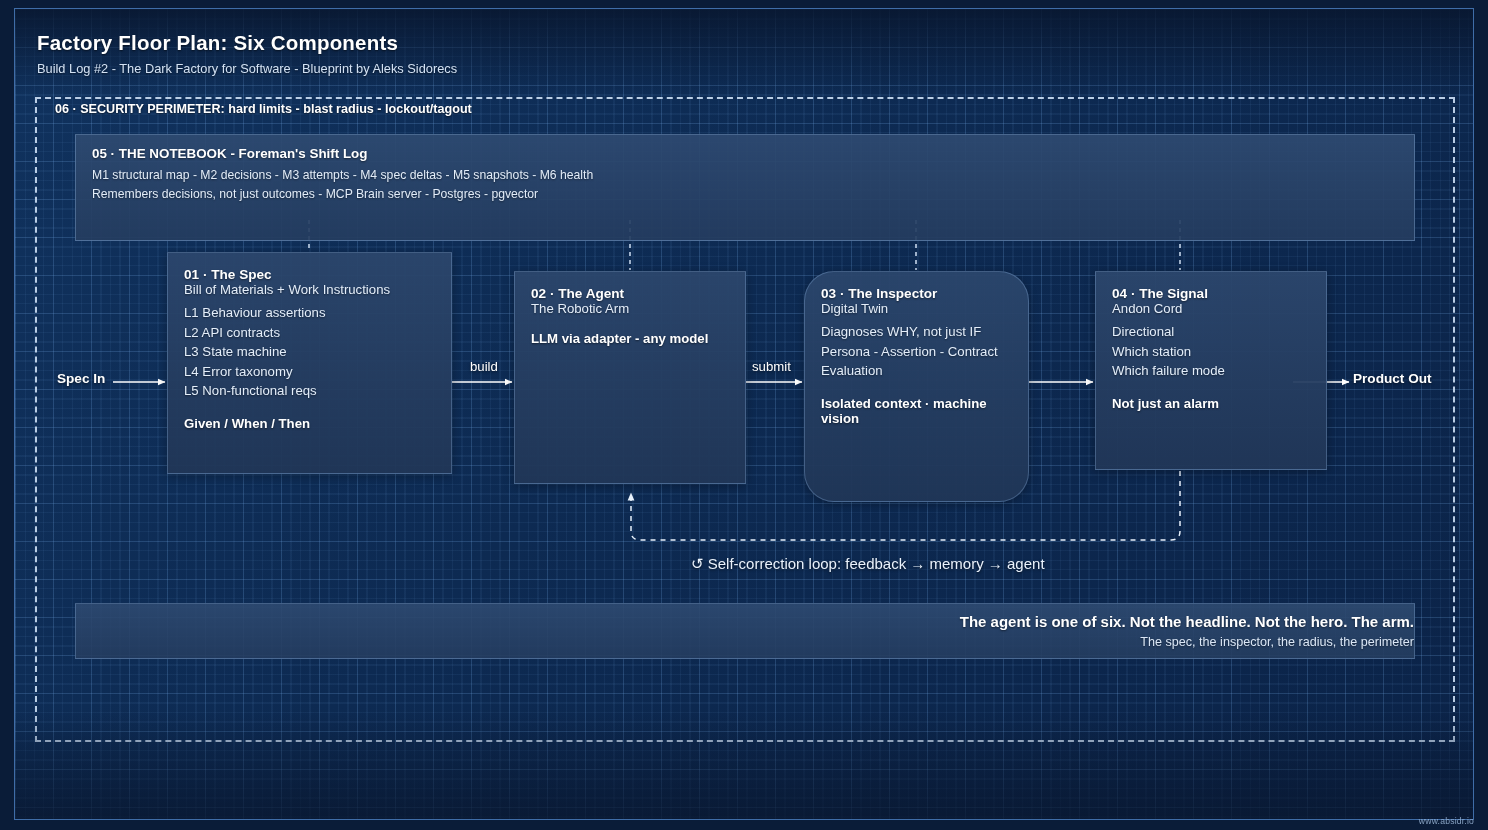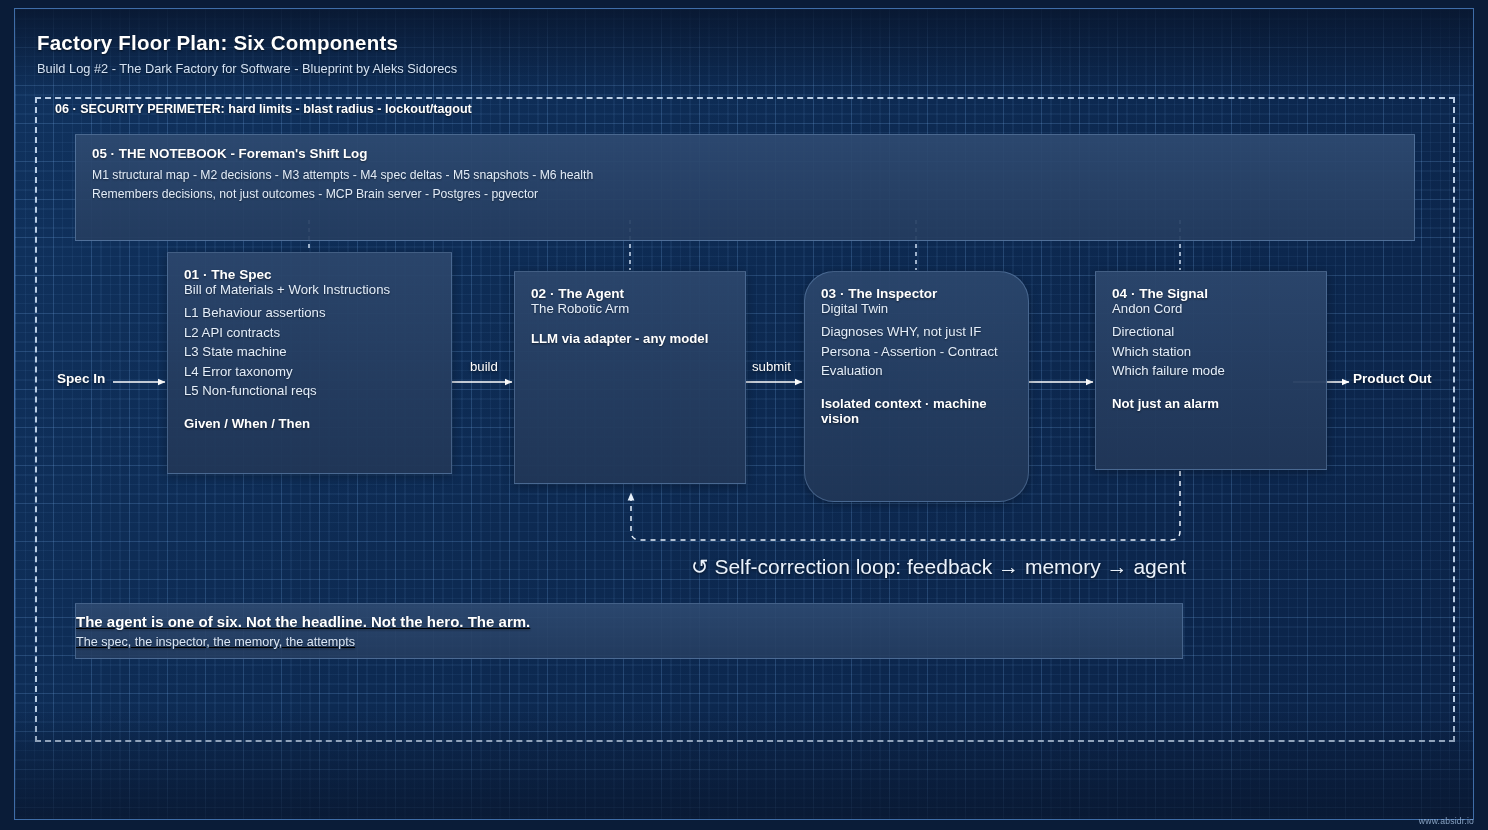--- a/index.html
+++ b/index.html
@@ -169,37 +169,36 @@
   #lbl-spec-in   { left: 42px;  top: 362px; }
   #lbl-build     { left: 455px; top: 350px; }
   #lbl-submit    { left: 737px; top: 350px; }
   #lbl-prod-out  { left: 1338px; top: 362px; }
 
   
   #loop-caption {
     position: absolute;
     left: 676px; top: 546px;
     color: #eaf2fc;
-    font-size: 21px;
+    font-size: 15px;
     text-shadow: 0 1px 3px rgba(0,0,0,0.6);
     white-space: nowrap;
   }
 
   
   #footer-banner {
     position: absolute;
     left: 60px; top: 594px;
-    width: 1108px; height: 56px;
+    width: 1340px; height: 56px;
     background: linear-gradient(to bottom, rgba(46,74,113,0.90), rgba(36,60,95,0.90));
     border: 1px solid rgba(150,190,235,0.30);
     display: flex;
     flex-direction: column;
-    align-items: flex-start;
+    align-items: flex-end;
     justify-content: center;
-    text-decoration: underline;
   }
   #footer-banner .fb-main {
     color: #ffffff;
     font-size: 15px;
     font-weight: bold;
     text-shadow: 0 1px 2px rgba(0,0,0,0.5);
   }
   #footer-banner .fb-sub {
     margin-top: 5px;
     color: #dbe7f6;
@@ -308,19 +307,19 @@
 
     <div class="flow-label strong" id="lbl-spec-in">Spec In</div>
     <div class="flow-label" id="lbl-build">build</div>
     <div class="flow-label" id="lbl-submit">submit</div>
     <div class="flow-label strong" id="lbl-prod-out">Product Out</div>
 
     <div id="loop-caption">↺ Self-correction loop: feedback → memory → agent</div>
 
     <div id="footer-banner">
       <div class="fb-main">The agent is one of six. Not the headline. Not the hero. The arm.</div>
-      <div class="fb-sub">The spec, the inspector, the memory, the attempts</div>
+      <div class="fb-sub">The spec, the inspector, the radius, the perimeter</div>
     </div>
 
   </div>
 
   <div id="watermark">www.absidr.io</div>
 </div>
 
 </body></html>

